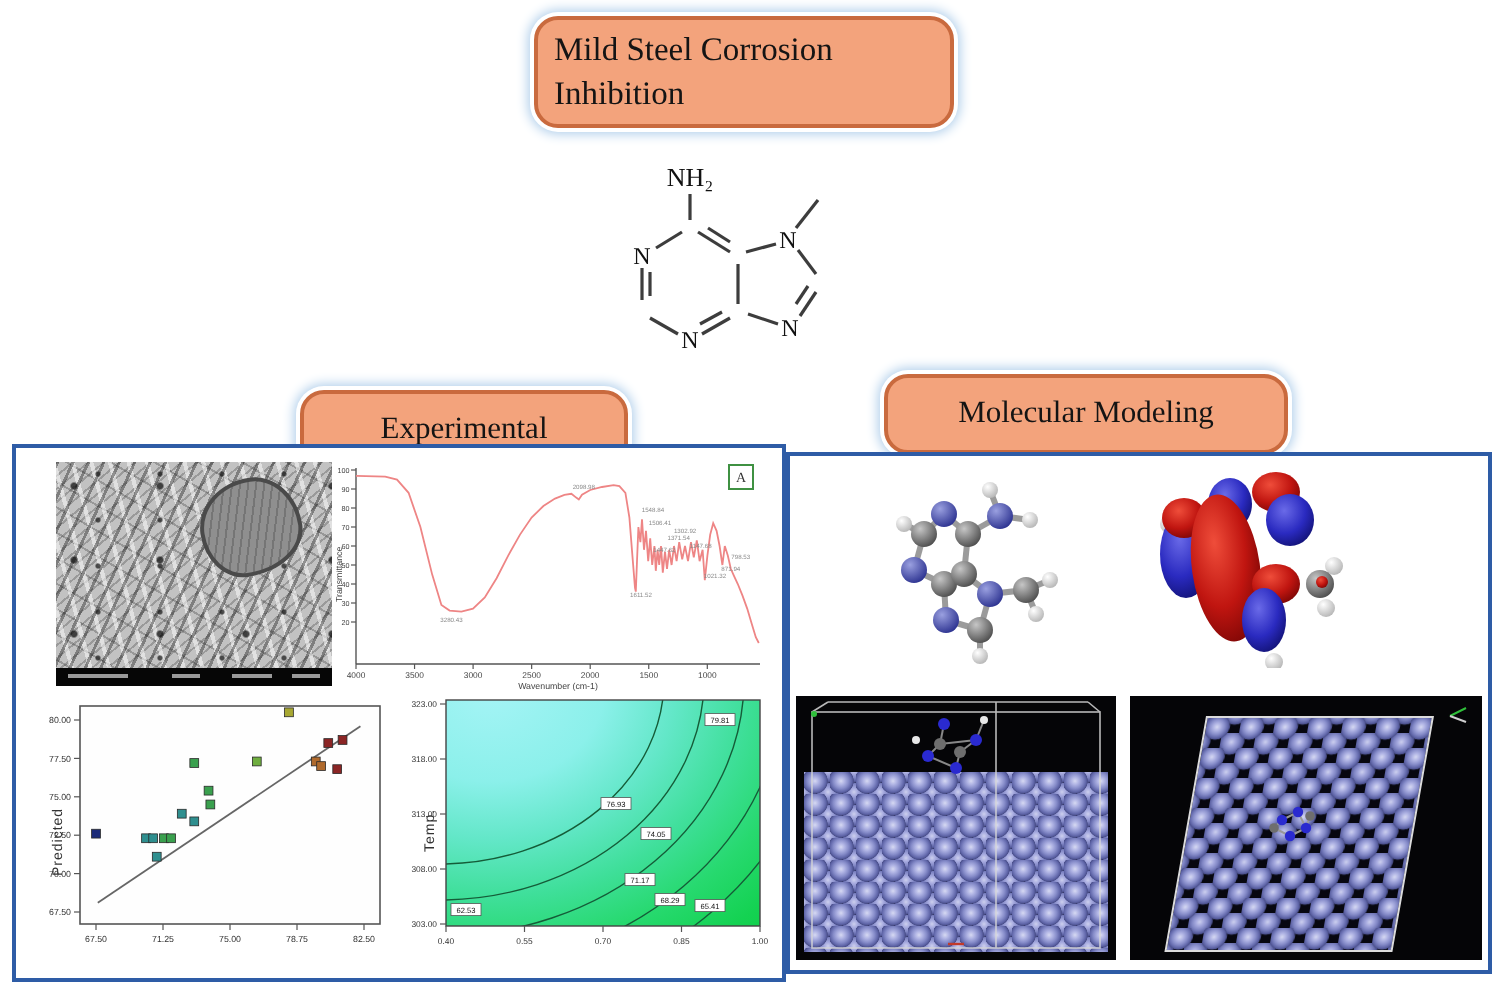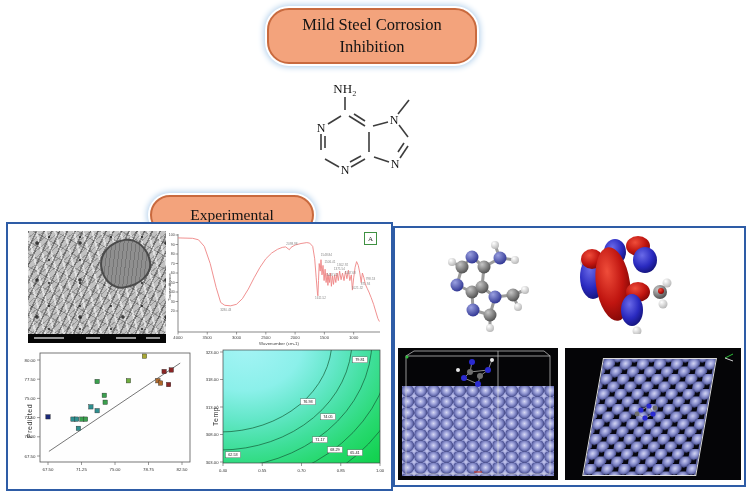--- a/index.html
+++ b/index.html
@@ -1,21 +1,21 @@
 <!DOCTYPE html>
 <html><head>
 <meta charset="utf-8">
 <style>
   html,body{margin:0;padding:0;background:#fff;}
   #canvas{position:relative;width:747px;height:503px;background:#fff;overflow:hidden;
           font-family:"Liberation Sans",sans-serif;}
   
-  .pill{position:absolute;background:#f3a37c;border:2px solid #c96a3e;border-radius:22px;
+  .pill{position:absolute;background:#f3a37c;border:2px solid #c96a3e;border-radius:12px;
         box-shadow:0 0 0 2px #ffffff,0 0 6px 3px #aecdea;
-        display:flex;align-items:center;justify-content:center;text-align:center;
+        display:flex;align-items:center;justify-content:center;
         font-family:"Liberation Serif",serif;color:#141414;}
   #title-box{left:267px;top:8px;width:190px;height:52px;font-size:16.5px;line-height:1.35;padding:0 8px;}
   #exp-box{left:150px;top:177px;width:160px;height:36px;font-size:15.5px;margin-top:18px;}
   #mod-box{left:442px;top:187px;width:198px;height:36px;font-size:15.5px;}
   
   .panel{position:absolute;background:#fff;border:2px solid #2e5ca6;}
   #exp-panel{left:6px;top:222px;width:383px;height:265px;}
   #mod-panel{left:393px;top:226px;width:349px;height:257px;}
   
   #sem{position:absolute;left:28px;top:231px;width:138px;height:112px;background-color:#c2c2c2;
@@ -98,20 +98,23 @@
       <text x="47" y="17" font-size="13" id="nh2-label">NH₂</text>
       <text x="23" y="56" class="n-label">N</text>
       <text x="47" y="98" class="n-label">N</text>
       <text x="96" y="48" class="n-label">N</text>
       <text x="97" y="92" class="n-label">N</text>
     </g>
   </svg>
 
   <div class="pill" id="exp-box">
     <span>Experimental</span>
+  </div>
+  <div class="pill" id="mod-box">
+    <span>Molecular Modeling</span>
   </div>
 
   <div class="panel" id="exp-panel"></div>
 
   <div id="sem">
     <div id="sem-spots"></div>
     <div id="sem-blob"></div>
     <div id="sem-bar">
       <div class="sem-bar-mark" style="left:6px;width:30px;"></div>
       <div class="sem-bar-mark" style="left:58px;width:14px;"></div>

